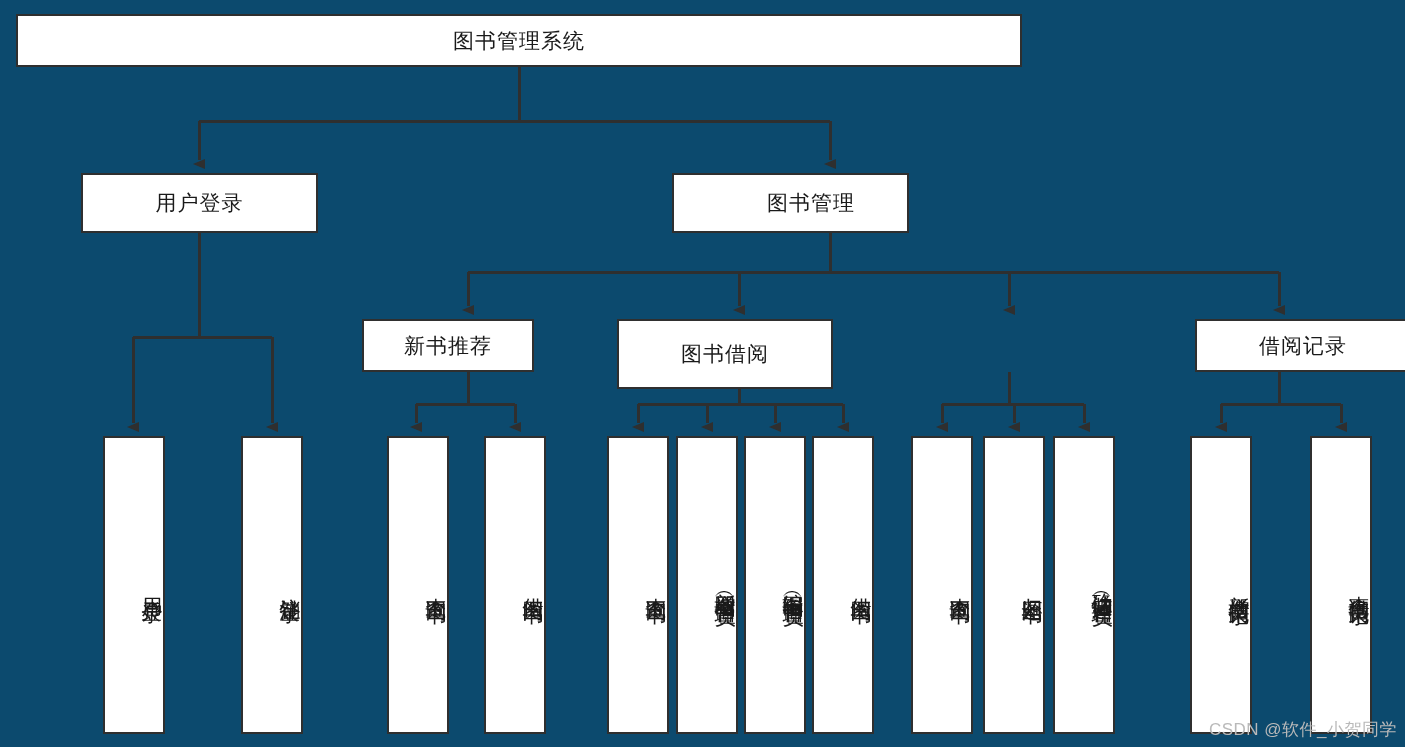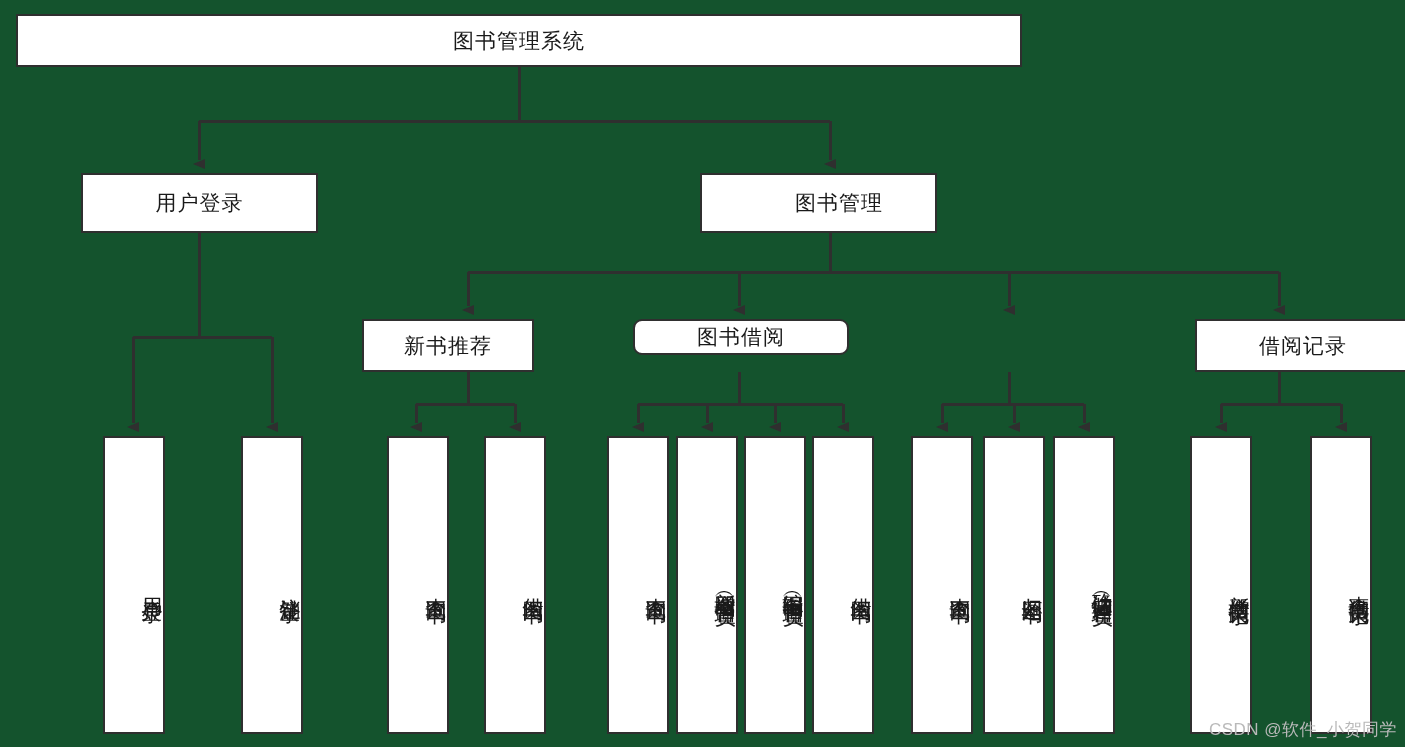--- a/index.html
+++ b/index.html
@@ -7,21 +7,21 @@
     padding: 0;
     background: #ffffff;
   }
   body {
     font-family: "Liberation Sans", "DejaVu Sans", sans-serif;
   }
   #canvas {
     position: relative;
     width: 1405px;
     height: 747px;
-    background: #14532d;
+    background: #0c4a6e;
     overflow: hidden;
   }
   #wires {
     position: absolute;
     left: 0;
     top: 0;
     width: 1405px;
     height: 747px;
     pointer-events: none;
   }
@@ -121,28 +121,28 @@
     </g>
   </svg>
 
   <div class="node horiz" style="left:16px; top:14px; width:1006px; height:53px;">
     <span>图书管理系统</span>
   </div>
 
   <div class="node horiz" style="left:81px; top:173px; width:237px; height:60px;">
     <span>用户登录</span>
   </div>
-  <div class="node horiz" style="left:700px; top:173px; width:237px; height:60px;padding-left:41px;">
+  <div class="node horiz" style="left:672px; top:173px; width:237px; height:60px;padding-left:41px;">
     <span>图书管理</span>
   </div>
 
   <div class="node horiz" style="left:362px; top:319px; width:172px; height:53px;">
     <span>新书推荐</span>
   </div>
-  <div class="node horiz" style="left:633px; top:319px; width:216px; height:36px;border-radius:9px;">
+  <div class="node horiz" style="left:617px; top:319px; width:216px; height:70px;">
     <span>图书借阅</span>
   </div>
   <div class="node horiz" style="left:1173px; top:319px; width:216px; height:53px;margin-left:22px;">
     <span>借阅记录</span>
   </div>
 
   <div class="node vert" style="left:103px; top:436px; width:62px; height:298px;">
     <span>用户登录</span>
   </div>
   <div class="node vert" style="left:241px; top:436px; width:62px; height:298px;">

